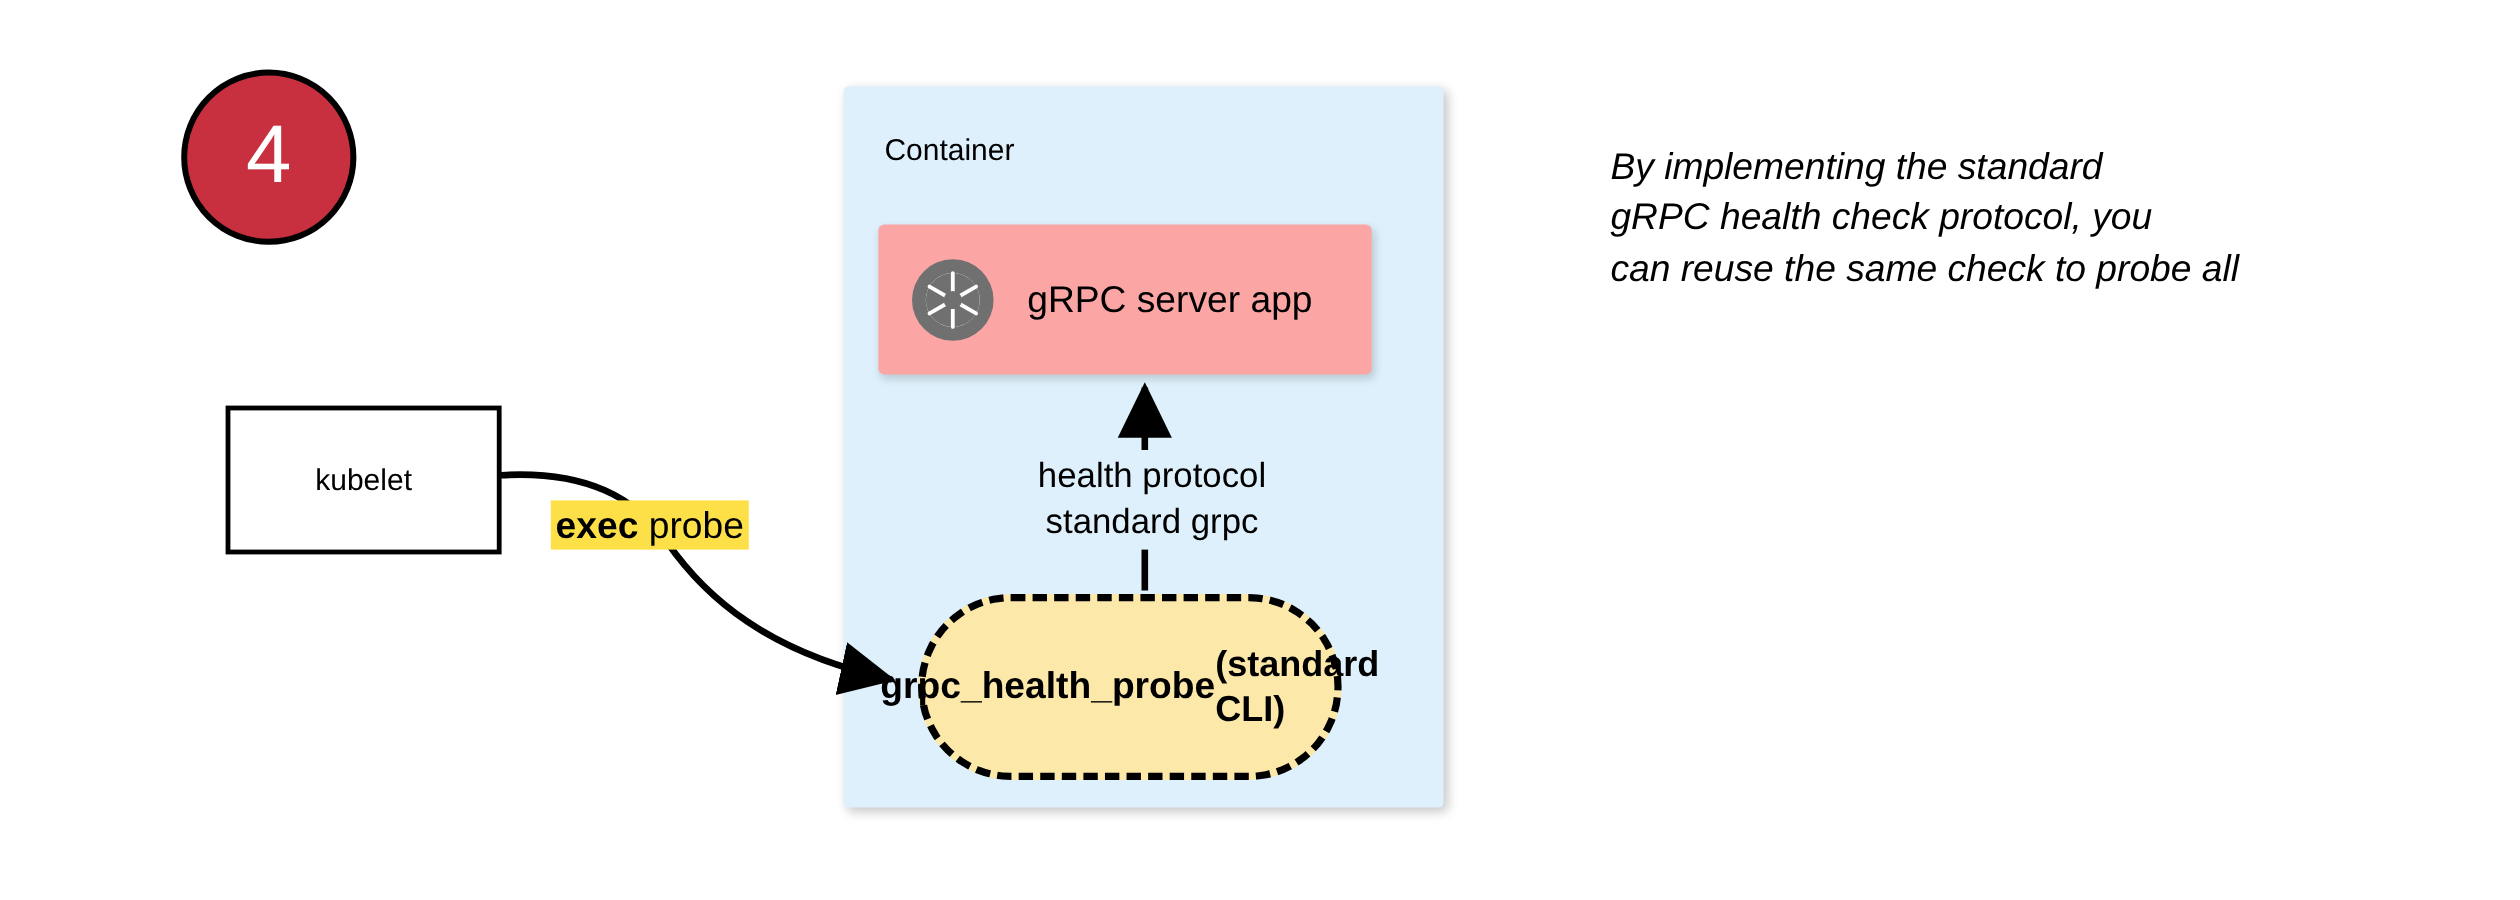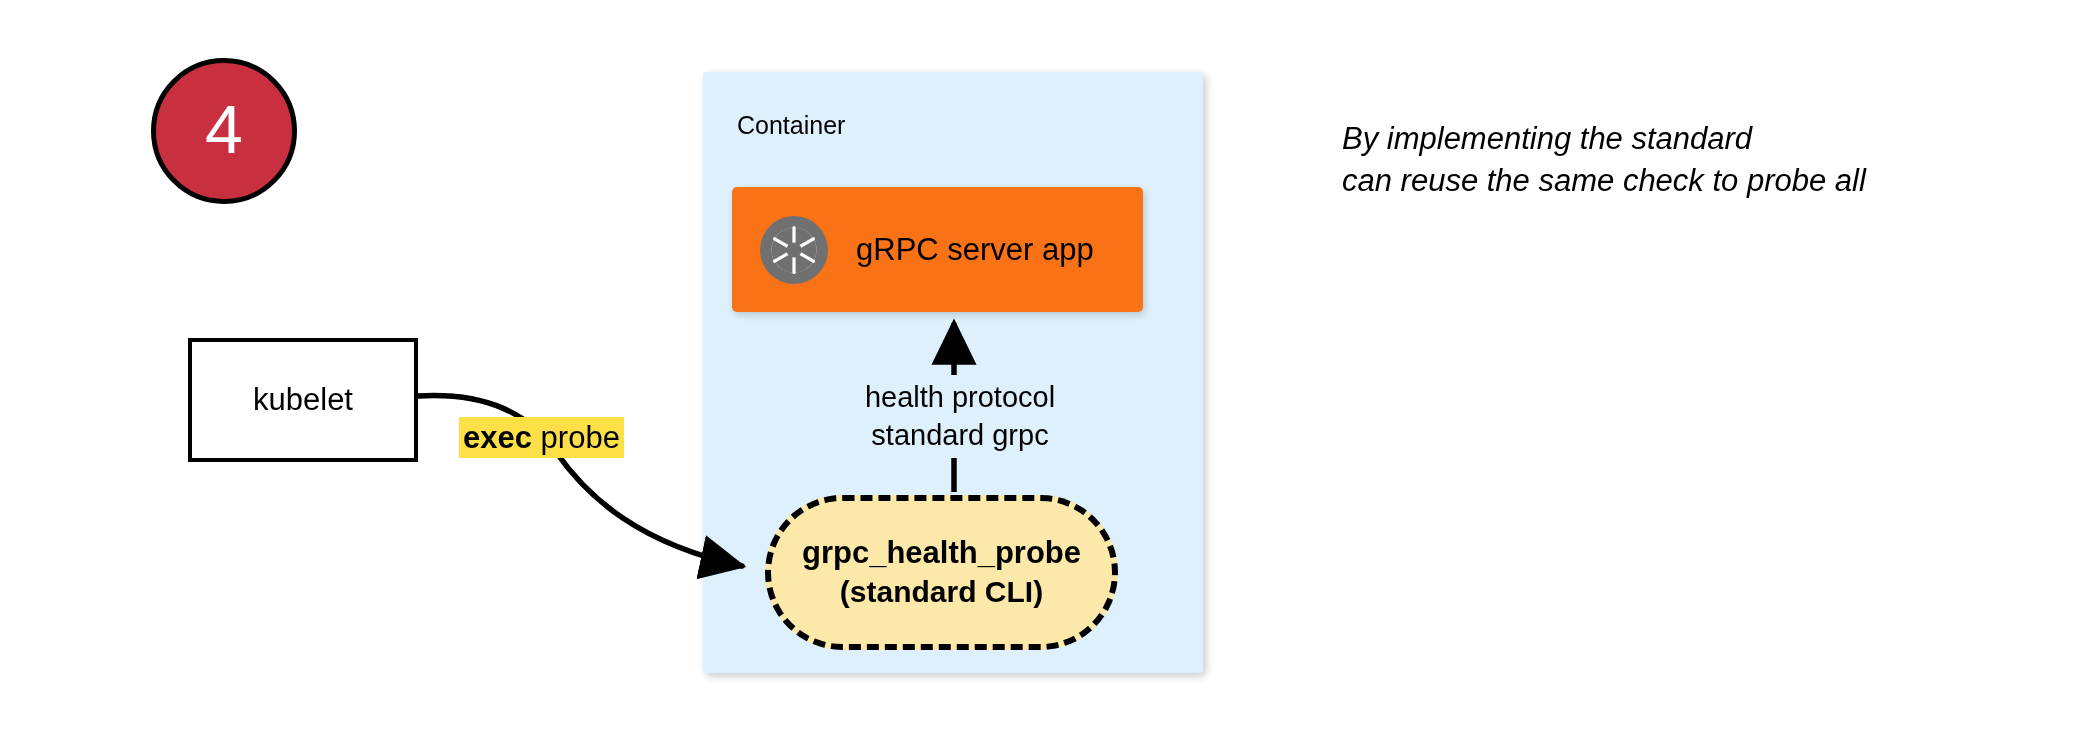--- a/index.html
+++ b/index.html
@@ -55,21 +55,21 @@
     width: 230px;
     height: 124px;
     background: #ffffff;
     border: 4px solid #000000;
     box-sizing: border-box;
     display: flex;
     align-items: center;
     justify-content: center;
   }
   .kubelet-box .lbl {
-    font-size: 31px;
+    font-size: 25px;
     line-height: 1.2;
   }
 
   
   .exec-label {
     position: absolute;
     left: 459px;
     top: 417px;
     font-size: 31px;
     line-height: 1.2;
@@ -99,21 +99,21 @@
     line-height: 1.2;
   }
 
   
   .server-card {
     position: absolute;
     left: 732px;
     top: 187px;
     width: 411px;
     height: 125px;
-    background: #f97316;
+    background: #fca5a5;
     border-radius: 5px;
     box-shadow: 2px 3px 7px rgba(0,0,0,0.16);
     display: flex;
     align-items: center;
     z-index: 3;
   }
   .server-card .icon-wrap {
     width: 72px;
     height: 72px;
     margin-left: 26px;
@@ -132,21 +132,21 @@
     position: absolute;
     left: 765px;
     top: 495px;
     width: 353px;
     height: 155px;
     background: #fce8a9;
     border: 6px dashed #000000;
     border-radius: 78px;
     box-sizing: border-box;
     display: flex;
-    flex-direction: column;
+    flex-direction: row;
     align-items: center;
     justify-content: center;
     z-index: 4;
   }
   .probe-box .line1 {
     font-size: 31px;
     font-weight: 700;
     line-height: 1.25;
   }
   .probe-box .line2 {
@@ -255,16 +255,17 @@
     <div>standard grpc</div>
   </div>
 
   <div class="probe-box">
     <div class="line1">grpc_health_probe</div>
     <div class="line2">(standard CLI)</div>
   </div>
 
   <div class="caption">
     <div>By implementing the standard</div>
+    <div>gRPC health check protocol, you</div>
     <div>can reuse the same check to probe all</div>
   </div>
 
 </div>
 
 </body></html>

